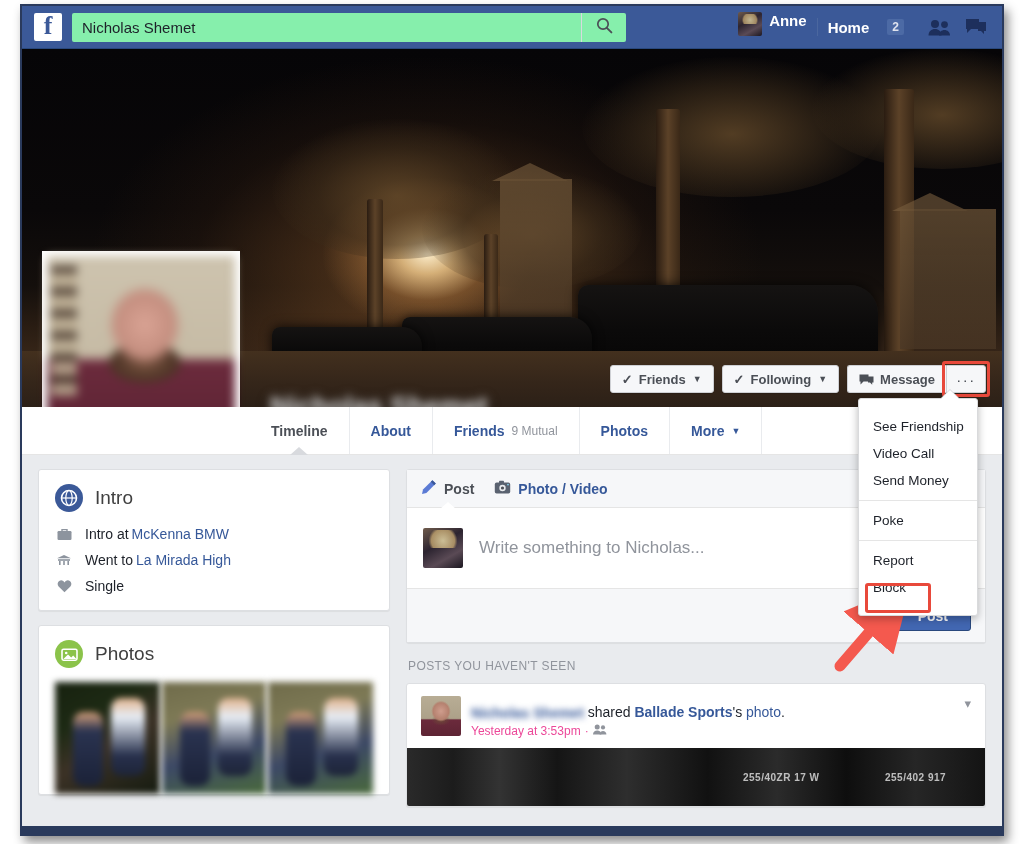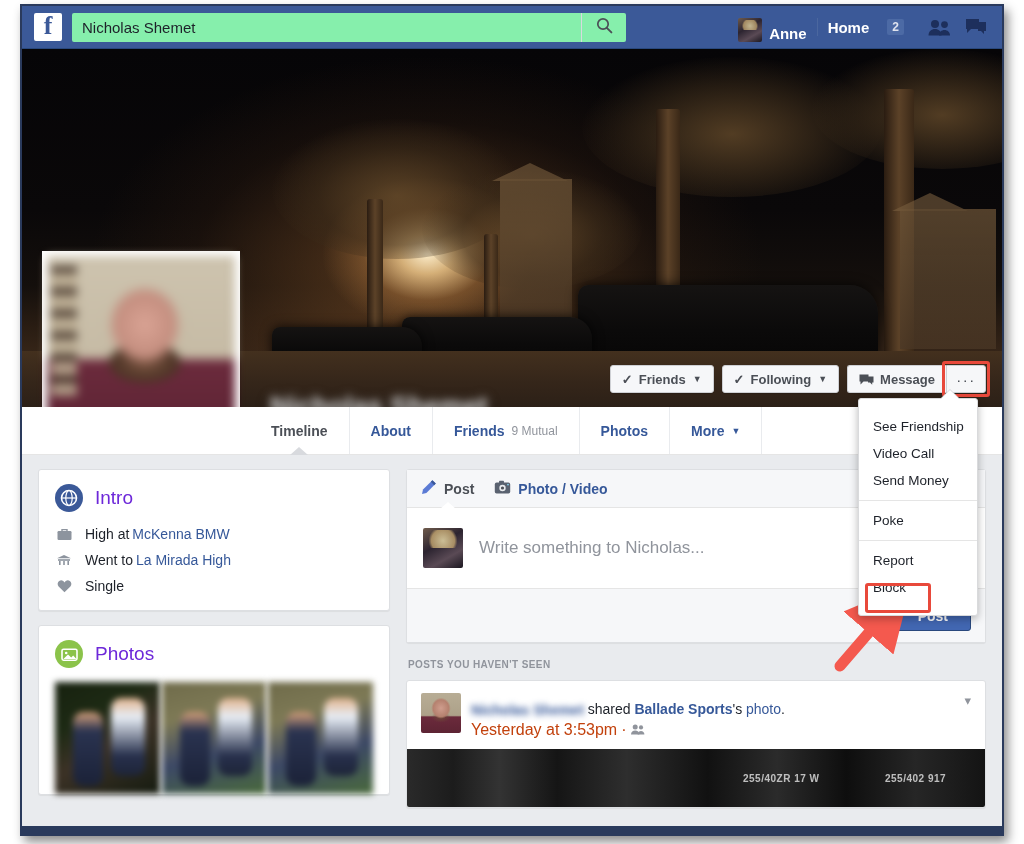--- a/index.html
+++ b/index.html
@@ -70,21 +70,21 @@
     display: flex; align-items: center; justify-content: center;
   }
   .nav-right {
     margin-left: auto;
     display: flex;
     align-items: center;
     height: 43px;
     padding-right: 6px;
   }
   .nav-user {
-    display: flex; align-items: flex-end;
+    display: flex; align-items: flex-start;
     padding: 0 10px;
     height: 30px;
   }
   .nav-avatar {
     width: 24px; height: 24px;
     border-radius: 2px;
     background: linear-gradient(150deg,#6f5b4c 0%,#2c2430 40%,#5a4a55 70%,#1b1720 100%);
     margin-right: 7px;
     position: relative; overflow: hidden;
   }
@@ -287,21 +287,21 @@
   .card-head {
     display:flex; align-items:center; gap:12px;
     margin-bottom:14px;
   }
   .round-ic {
     width:28px; height:28px; border-radius:50%;
     display:flex; align-items:center; justify-content:center;
   }
   .ic-globe { background:#3b5998; }
   .ic-photos { background:#8bc34a; }
-  .card-title { font-size:19px; color:#6d28d9; font-weight:normal; }
+  .card-title { font-size:19px; color:#404040; font-weight:normal; }
   .intro-row {
     display:flex; align-items:center; gap:12px;
     font-size:14px; color:#1d2129;
     margin-bottom:10px;
   }
   .intro-row:last-child { margin-bottom:0; }
   .intro-row .lnk { color:#365899; }
   .intro-row .gi { width:18px; display:flex; justify-content:center; color:#8d949e; }
 
   .photos-card { padding:14px 16px 0 16px; }
@@ -379,21 +379,21 @@
   .gear { color:#8d949e; font-size:16px; }
   .post-btn {
     background:#4267b2;
     color:#ffffff;
     font-size:14px; font-weight:bold;
     border:1px solid #29487d;
     border-radius:3px;
     padding:6px 22px;
   }
   .feed-head {
-    font-size:10px; font-weight:bold;
+    font-size:12px; font-weight:normal;
     color:#90949c;
     letter-spacing:.4px;
     padding:16px 2px 10px 2px;
   }
   .post-card { overflow:hidden; }
   .post-head { display:flex; gap:10px; padding:12px 14px 10px 14px; position:relative; }
   .post-avatar {
     width:40px; height:40px; flex:none; border-radius:2px;
     background:
       radial-gradient(ellipse 13px 14px at 50% 38%, #cf9d8d 0%, #b5816f 60%, rgba(0,0,0,0) 75%),
@@ -402,21 +402,21 @@
   }
   .post-meta { flex:1; min-width:0; }
   .post-line1 { font-size:14px; color:#1d2129; line-height:18px;margin-top:7px; }
   .post-line1 .blurname {
     display:inline-block;
     color:#365899; font-weight:bold;
     filter: blur(3.4px);
     vertical-align:middle;
   }
   .post-line1 .lnk { color:#365899; font-weight:bold; }
-  .post-line2 { font-size:16px; color:#c2410c; margin-top:2px; display:flex; align-items:center; gap:4px; }
+  .post-line2 { font-size:12px; color:#ec4899; margin-top:2px; display:flex; align-items:center; gap:4px; }
   .post-chev { color:#90949c; font-size:13px; margin-left:auto; padding-left:8px; }
   .post-photo {
     height:58px;
     background:
       linear-gradient(90deg,#2a2a2a 0%,#1c1c1c 8%,#333 16%,#151515 26%,#2e2e2e 38%,#111 52%,#2b2b2b 64%,#0e0e0e 76%,#262626 88%,#141414 100%);
     position:relative;
     overflow:hidden;
   }
   .tiretxt {
     position:absolute;
@@ -601,21 +601,21 @@
           <div class="card-title">Intro</div>
         </div>
 
         <div class="intro-row">
           <span class="gi">
             <svg width="15" height="13" viewBox="0 0 15 13">
               <rect x="0.5" y="3" width="14" height="9" rx="1.2" fill="#8d949e"></rect>
               <path d="M5 3V1.6h5V3" fill="none" stroke="#8d949e" stroke-width="1.4"></path>
             </svg>
           </span>
-          <span>High at </span>
+          <span>Intro at </span>
           <span class="lnk" style="margin-left:-9px">McKenna BMW</span>
         </div>
 
         <div class="intro-row">
           <span class="gi">
             <svg width="16" height="12" viewBox="0 0 16 12">
               <path d="M8 1 15 4.3H1z" fill="#8d949e"></path>
               <rect x="2" y="5.2" width="12" height="1.6" fill="#8d949e"></rect>
               <rect x="3" y="7" width="1.6" height="4" fill="#8d949e"></rect>
               <rect x="7.2" y="7" width="1.6" height="4" fill="#8d949e"></rect>

